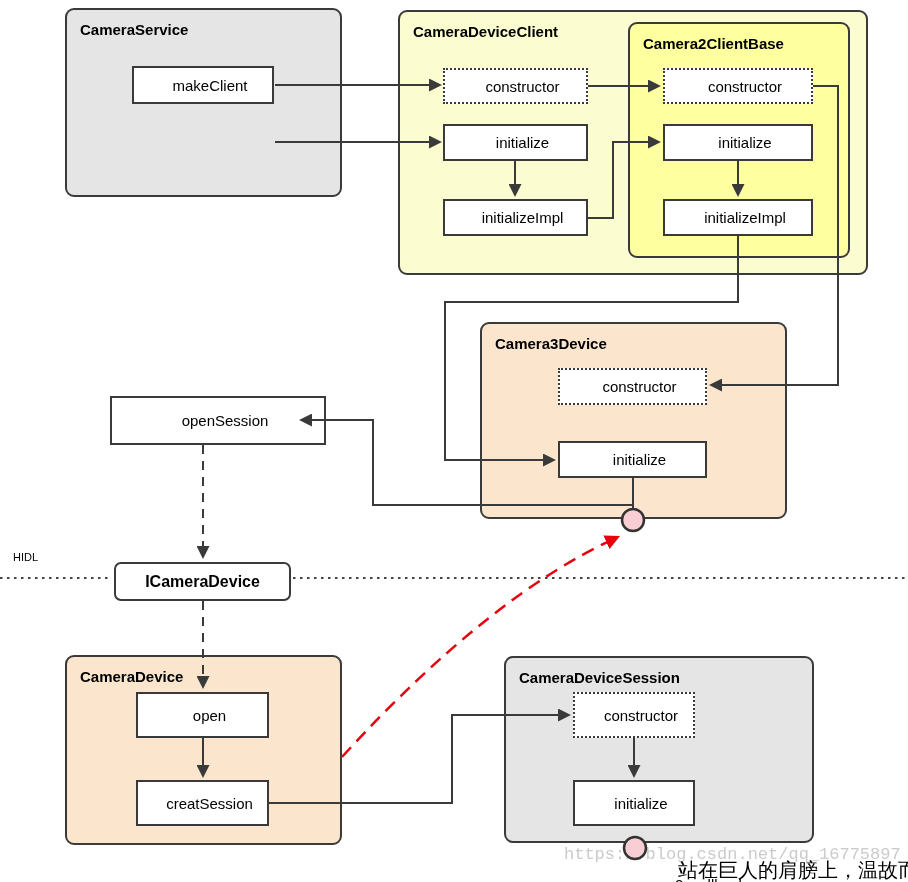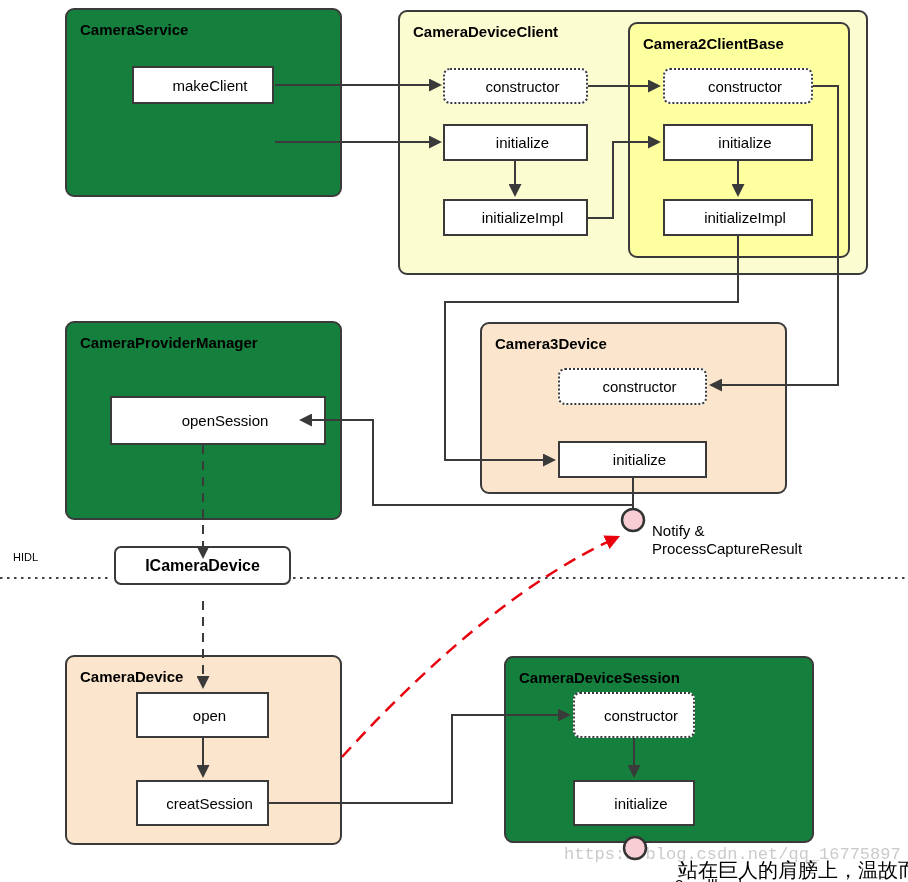--- a/index.html
+++ b/index.html
@@ -1,26 +1,26 @@
 <!DOCTYPE html>
 <html><head>
 <meta charset="utf-8">
 <style>
   html,body{margin:0;padding:0;background:#ffffff;}
   body{width:908px;height:882px;position:relative;overflow:hidden;
        font-family:"Liberation Sans",sans-serif;color:#000;}
   .stage{position:absolute;left:0;top:0;width:908px;height:882px;}
-  .box{position:absolute;box-sizing:border-box;border:2px solid #3a3a3a;border-radius:9px;background:#15803d;}
+  .box{position:absolute;box-sizing:border-box;border:2px solid #3a3a3a;border-radius:9px;background:#e5e5e5;}
   .box .title{position:absolute;left:13px;top:11px;font-size:15px;font-weight:bold;white-space:nowrap;}
   .yellow-outer{background:#fcfcd1;}
   .yellow-inner{background:#feff9e;}
   .peach{background:#fbe5cc;}
   .method{position:absolute;box-sizing:border-box;border:2px solid #3a3a3a;background:#fff;
           display:flex;align-items:center;justify-content:center;font-size:15px;white-space:nowrap;padding-left:14px;}
-  .method.dotted{border-style:dotted;border-radius:7px;}
+  .method.dotted{border-style:dotted;}
   .pill{position:absolute;box-sizing:border-box;border:2px solid #3a3a3a;border-radius:7px;background:#fff;
         display:flex;align-items:center;justify-content:center;font-size:16px;font-weight:bold;}
   .lbl{position:absolute;font-size:15px;white-space:nowrap;line-height:18px;}
   .hidl{font-size:11px;}
   .cb-ops{font-size:15px;z-index:30;}
   .wm-url{position:absolute;font-family:"Liberation Mono",monospace;font-size:17px;color:#cbcbcb;
           white-space:nowrap;z-index:20;}
   .wm-motto{position:absolute;font-size:20px;color:#000000;white-space:nowrap;z-index:25;font-family:Liberation Mono, monospace;}
   svg.connectors{position:absolute;left:0;top:0;z-index:40;pointer-events:none;}
 </style>
@@ -57,43 +57,36 @@
   <div class="method dotted" style="left:663px;top:68px;width:150px;height:36px;">
     <span>constructor</span>
   </div>
   <div class="method" style="left:663px;top:124px;width:150px;height:37px;">
     <span>initialize</span>
   </div>
   <div class="method" style="left:663px;top:199px;width:150px;height:37px;">
     <span>initializeImpl</span>
   </div>
 
-  <div class="box" style="left:65px;top:321px;width:277px;height:199px;">
-    <div class="title">CameraProviderManager</div>
-  </div>
   <div class="method" style="left:110px;top:396px;width:216px;height:49px;">
     <span>openSession</span>
   </div>
 
-  <div class="box peach" style="left:480px;top:322px;width:307px;height:172px;">
+  <div class="box peach" style="left:480px;top:322px;width:307px;height:197px;">
     <div class="title">Camera3Device</div>
   </div>
   <div class="method dotted" style="left:558px;top:368px;width:149px;height:37px;">
     <span>constructor</span>
   </div>
   <div class="method" style="left:558px;top:441px;width:149px;height:37px;">
     <span>initialize</span>
   </div>
-  <div class="lbl" style="left:652px;top:522px;">
-    <div>Notify &amp;</div>
-    <div>ProcessCaptureResult</div>
-  </div>
 
   <div class="lbl hidl" style="left:13px;top:548px;">HIDL</div>
-  <div class="pill" style="left:114px;top:546px;width:177px;height:39px;">
+  <div class="pill" style="left:114px;top:562px;width:177px;height:39px;">
     <span>ICameraDevice</span>
   </div>
 
   <div class="box peach" style="left:65px;top:655px;width:277px;height:190px;">
     <div class="title">CameraDevice</div>
   </div>
   <div class="method" style="left:136px;top:692px;width:133px;height:46px;justify-content:center;">
     <span>open</span>
   </div>
   <div class="method" style="left:136px;top:780px;width:133px;height:46px;">

